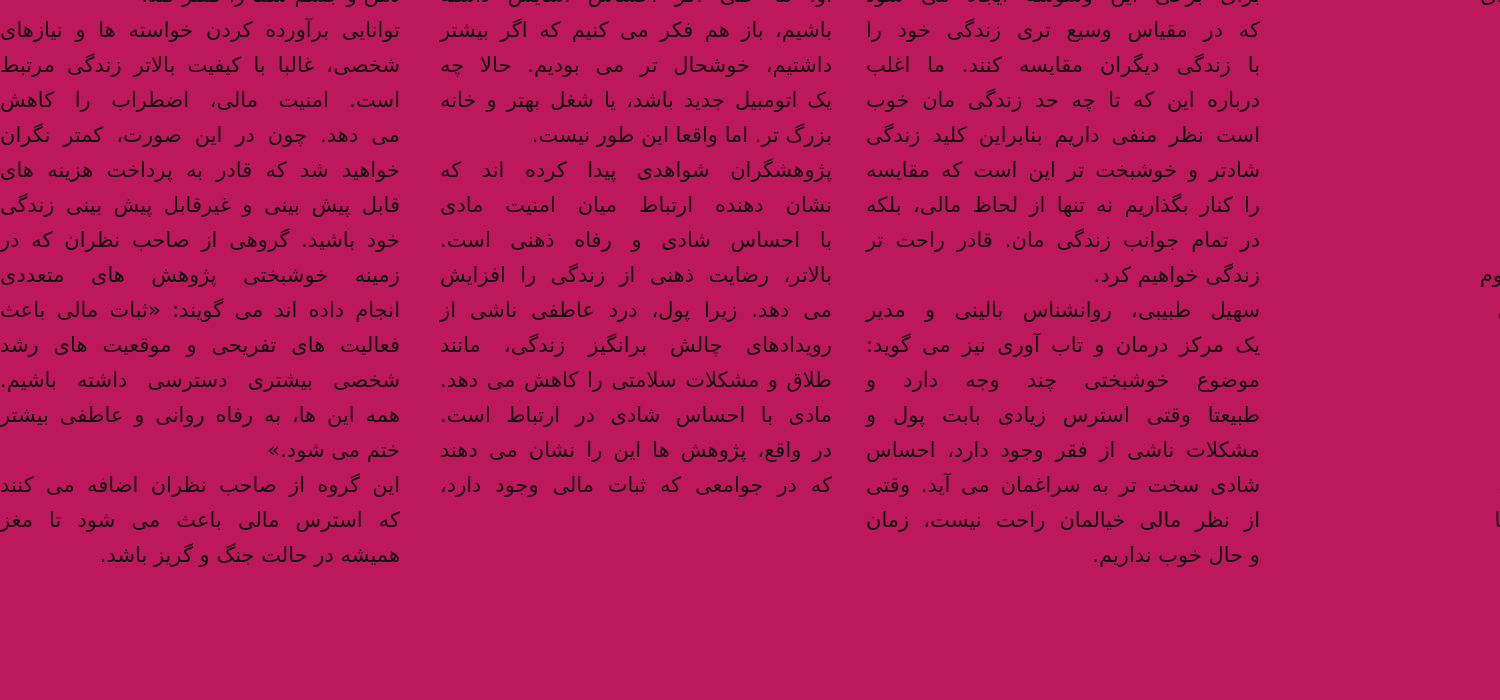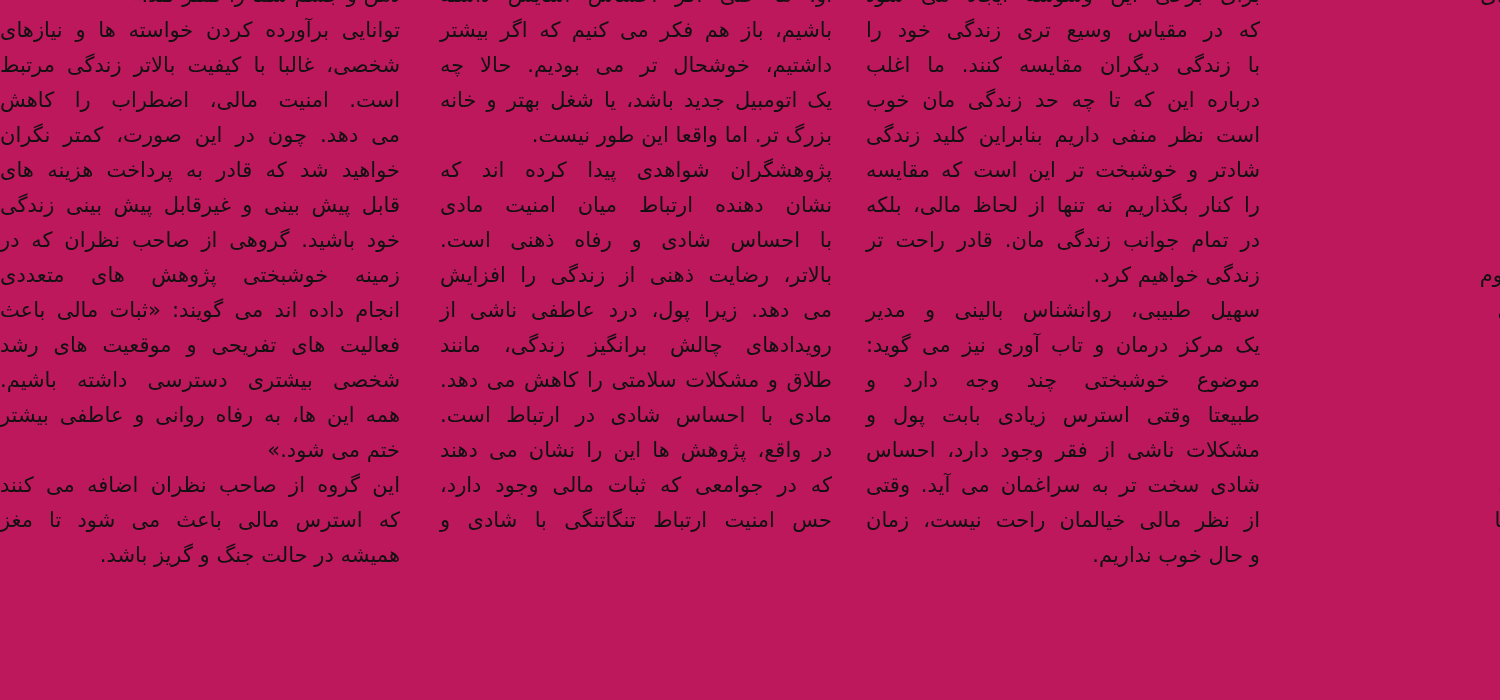--- a/index.html
+++ b/index.html
@@ -80,21 +80,20 @@
       <span class="line">پژوهشگران شواهدی پیدا کرده اند که</span>
       <span class="line">نشان دهنده ارتباط میان امنیت مادی</span>
       <span class="line">با احساس شادی و رفاه ذهنی است.</span>
       <span class="line">بالاتر، رضایت ذهنی از زندگی را افزایش</span>
       <span class="line">می دهد. زیرا پول، درد عاطفی ناشی از</span>
       <span class="line">رویدادهای چالش برانگیز زندگی، مانند</span>
       <span class="line">طلاق و مشکلات سلامتی را کاهش می دهد.</span>
       <span class="line">مادی با احساس شادی در ارتباط است.</span>
       <span class="line">در واقع، پژوهش ها این را نشان می دهند</span>
       <span class="line">که در جوامعی که ثبات مالی وجود دارد،</span>
-      <span class="line">حس امنیت ارتباط تنگاتنگی با شادی و</span>
     </div>
   <div class="column col-3">
       <span class="line">برای برخی این وسوسه ایجاد می شود</span>
       <span class="line">که در مقیاس وسیع تری زندگی خود را</span>
       <span class="line">با زندگی دیگران مقایسه کنند. ما اغلب</span>
       <span class="line">درباره این که تا چه حد زندگی مان خوب</span>
       <span class="line">است نظر منفی داریم بنابراین کلید زندگی</span>
       <span class="line">شادتر و خوشبخت تر این است که مقایسه</span>
       <span class="line">را کنار بگذاریم نه تنها از لحاظ مالی، بلکه</span>
       <span class="line">در تمام جوانب زندگی مان. قادر راحت تر</span>

